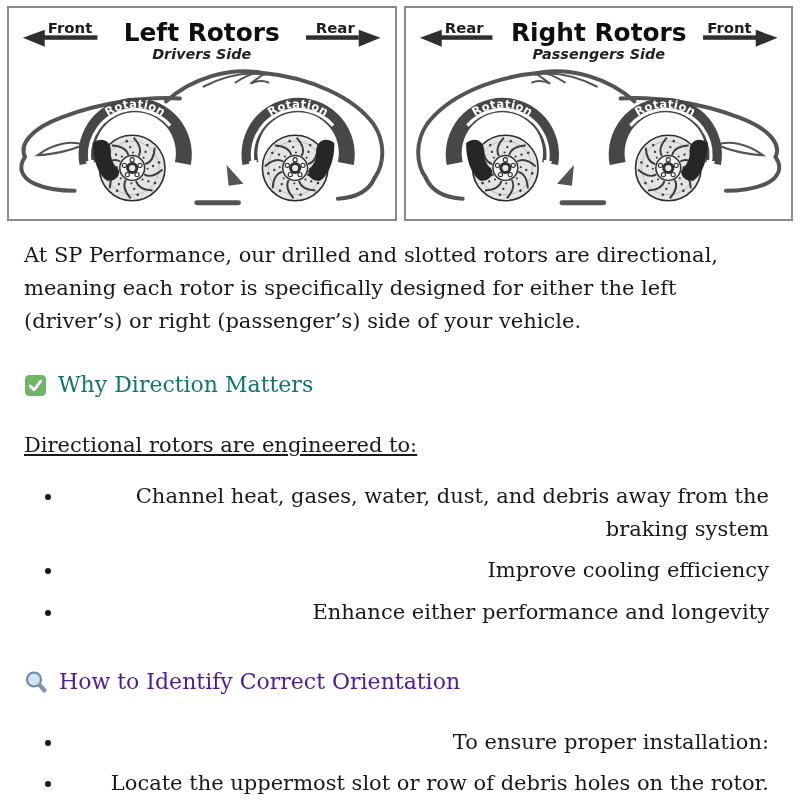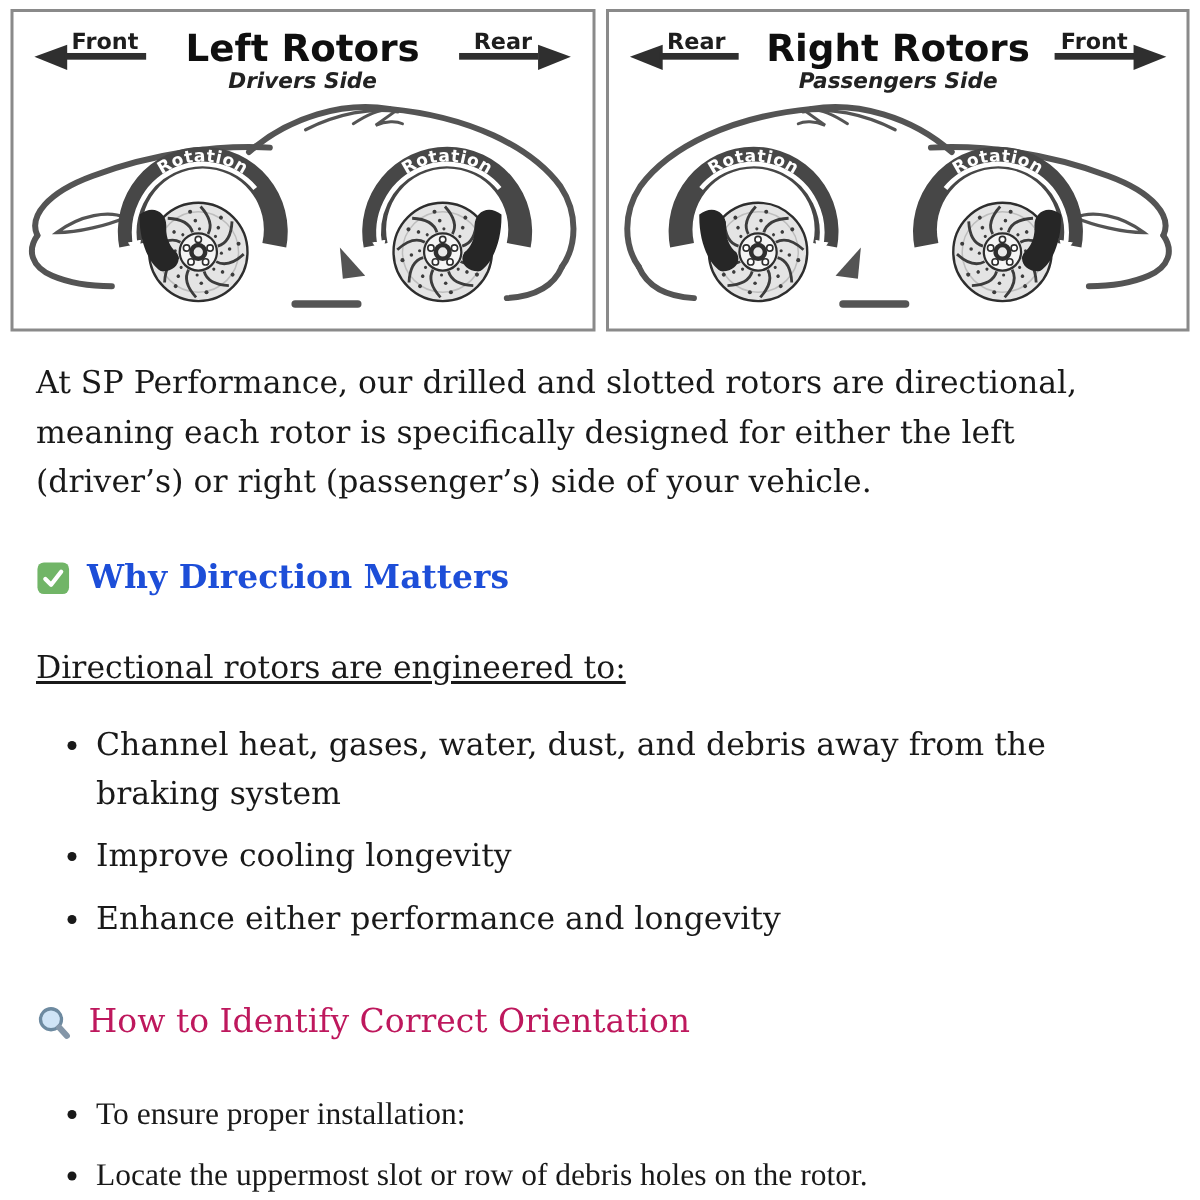--- a/index.html
+++ b/index.html
@@ -15,27 +15,27 @@
   .ptitle { font-family:"DejaVu Sans",sans-serif; font-weight:bold; font-size:25px; fill:#0f0f0f; text-anchor:middle; }
   .psub   { font-family:"DejaVu Sans",sans-serif; font-weight:bold; font-style:italic; font-size:14.5px; fill:#222; text-anchor:middle; }
   .rotarrow { fill:none; stroke:#ffffff; stroke-width:3.2; }
   .tp { fill:none; stroke:none; }
   .rottext { font-family:"DejaVu Sans",sans-serif; font-weight:bold; font-size:11.5px; fill:#ffffff; letter-spacing:.4px; text-anchor:middle; }
 
   
   .content { padding:10px 24px 30px 24px; font-size:21px; line-height:1.58; }
   .intro { margin:8px 0 0 0; max-width:756px; }
   .sec-head { display:flex; align-items:center; gap:11px; margin:30px 0 0 0;
-              font-size:22px; font-weight:bold; color:#1d4ed8; }
-  .sec-head.regular { font-weight:normal; color:#be185d; margin-top:36px; }
+              font-size:22px; font-weight:normal; color:#0f766e; }
+  .sec-head.regular { font-weight:normal; color:#4c1d95; margin-top:36px; }
   .icon { flex:0 0 auto; display:inline-flex; }
   .lead { margin:26px 0 0 0;text-decoration:underline; }
-  ul.blist { margin:18px 0 0 0; padding:0 0 0 40px; list-style:disc; }
+  ul.blist { margin:18px 0 0 0; padding:0 0 0 40px; list-style:disc;text-align:right; }
   ul.blist li { margin:0 0 8px 0; max-width:705px; }
-  ul.blist.second { margin-top:26px;font-family:Liberation Serif, serif; }
+  ul.blist.second { margin-top:26px; }
 </style>
 </head>
 <body>
 
 <svg width="0" height="0" style="position:absolute" aria-hidden="true">
   <defs>
     <marker id="rotArrowHead" markerUnits="userSpaceOnUse" markerWidth="14" markerHeight="14" refX="4" refY="5" orient="auto">
       <path d="M0,0.5 L11,5 L0,9.5 Z" fill="#ffffff"></path>
     </marker>
 
@@ -149,21 +149,21 @@
         <path d="M6.5 12.5 L10.5 16.5 L17.5 7.5" stroke="#fff" stroke-width="3" fill="none" stroke-linecap="round" stroke-linejoin="round"></path>
       </svg>
     </span>
     <span>Why Direction Matters</span>
   </div>
 
   <p class="lead">Directional rotors are engineered to:</p>
 
   <ul class="blist">
     <li>Channel heat, gases, water, dust, and debris away from the braking system</li>
-    <li>Improve cooling longevity</li>
+    <li>Improve cooling efficiency</li>
     <li>Enhance either performance and longevity</li>
   </ul>
 
   <div class="sec-head regular">
     <span class="icon">
       <svg viewBox="0 0 24 24" width="24" height="24">
         <circle cx="10" cy="9.5" r="7" fill="#cfe4f6" stroke="#6d8aa0" stroke-width="2.2"></circle>
         <line x1="15.5" y1="15" x2="20.5" y2="20.5" stroke="#8496a8" stroke-width="4.2" stroke-linecap="round"></line>
       </svg>
     </span>

